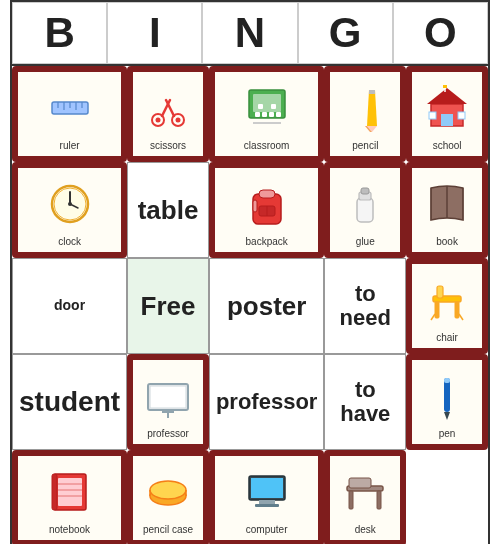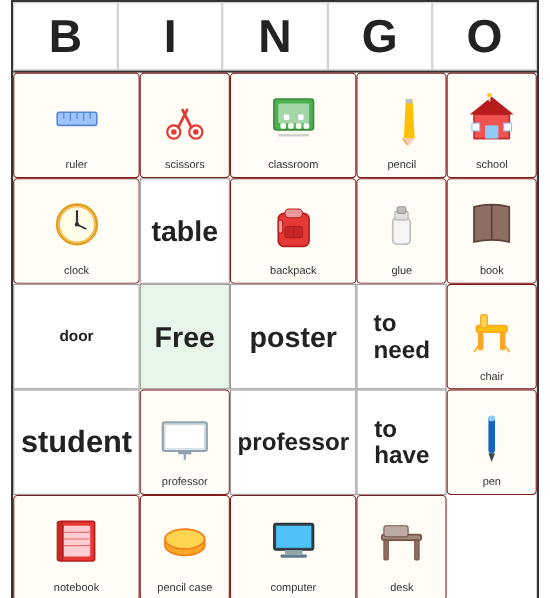--- a/index.html
+++ b/index.html
@@ -39,21 +39,21 @@
       display: flex;
       flex-direction: column;
       align-items: center;
       justify-content: flex-end;
       padding: 4px 2px 4px;
       min-height: 96px;
       position: relative;
       background: #fff;
     }
     .bingo-cell.card-style {
-      border: 1px solid #7f1d1d;
+      border: 6px solid #7f1d1d;
       border-radius: 4px;
       background: #fffdf5;
       justify-content: space-between;
       padding: 6px 4px 4px;
     }
     .cell-icon {
       flex: 1;
       display: flex;
       align-items: center;
       justify-content: center;
@@ -63,21 +63,21 @@
       font-size: 10px;
       text-align: center;
       color: #333;
       margin-top: 2px;
       line-height: 1.2;
     }
     .text-only {
       font-size: 26px;
       font-weight: bold;
       color: #222;
-      text-align: left;
+      text-align: center;
       display: flex;
       align-items: center;
       justify-content: center;
       height: 100%;
       width: 100%;
       line-height: 1.1;
       padding: 4px;
     }
     
     svg { display: block; }

